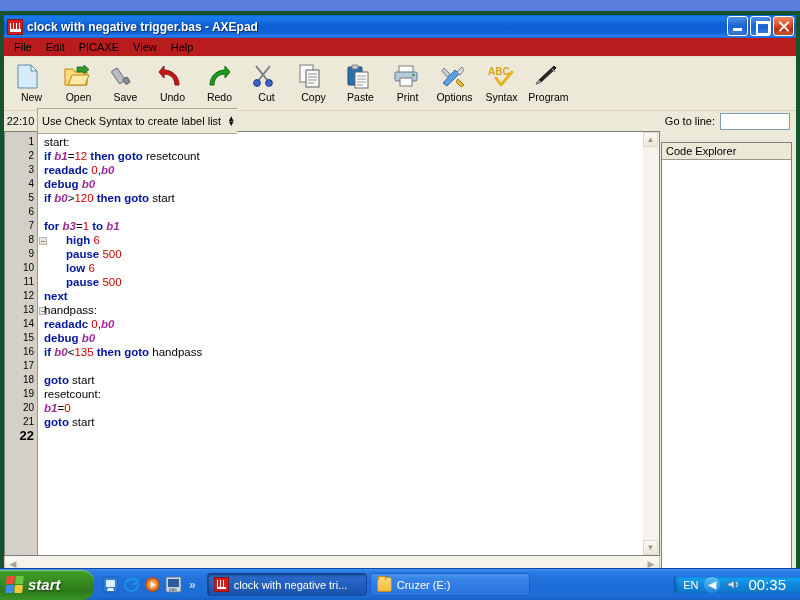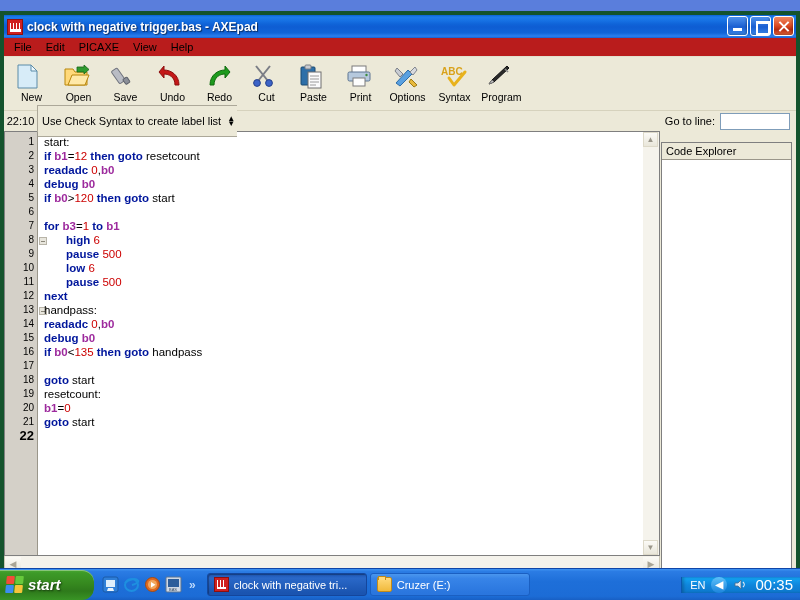--- a/index.html
+++ b/index.html
@@ -122,21 +122,21 @@
     background: #ece9d8;
     display: flex; align-items: center;
     position: relative;
   }
   #caret-pos {
     width: 33px; text-align: center;
     font-size: 11px; color: #000;
     font-family: "Liberation Sans", sans-serif;
   }
   #label-list-combo {
-    height: 32px; min-width: 180px;
+    height: 26px; min-width: 180px;
     background: #ece9d8;
     border: 1px solid #aca899;
     border-right: none;
     display: flex; align-items: center;
     padding: 0 2px 0 4px;
     font-size: 11px; color: #000;
     position: relative;
   }
   #label-list-combo .spin {
     margin-left: 6px; display: flex; flex-direction: column;
@@ -207,21 +207,21 @@
     padding: 3px 0 0 6px;
     border-left: 1px solid #9a968a;
     overflow: hidden;
   }
   .code-line {
     height: 14px; line-height: 14px;
     font-family: "Liberation Sans", sans-serif;
     font-size: 11.5px; white-space: pre;
   }
   .kw  { color: #00169c; font-weight: bold; }
-  .var { color: #9d2a9d; font-weight: bold; }
+  .var { color: #9d2a9d; font-weight: bold; font-style: italic; }
   .num { color: #cc0000; }
   .plain { color: #000000; text-align: center; }
 
   
   #v-scroll {
     width: 17px; flex: 0 0 17px;
     background: #f5f3ec;
     border: 1px solid #7f7f7f;
     border-left: none;
     display: flex; flex-direction: column;
@@ -348,21 +348,21 @@
     border: 1px solid #c08a1a; border-radius: 1px 2px 2px 2px;
   }
   .tb-icon.folder::before {
     content:""; position:absolute; left:0; top:-2px; width:6px; height:3px;
     background:#ffd97a; border:1px solid #c08a1a; border-bottom:none;
     border-radius: 1px 1px 0 0;
   }
   #tray {
     margin-left: auto; height: 16px;
     display: flex; align-items: center; gap: 6px;
-    padding: 0 7px 0 8px;
+    padding: 0 14px 0 8px;
     background: linear-gradient(to bottom,#1790e8 0%,#12a0f0 10%,#0f86dc 50%,#0d78cd 100%);
     border-left: 1px solid #0a58b0;
     box-shadow: inset 2px 0 3px rgba(0,0,0,.2);
   }
   #tray-lang {
     color: #fff; font-size: 11px;
     font-family: "Liberation Sans", sans-serif;
   }
   #tray-chevron {
     width: 16px; height: 16px; border-radius: 50%;
@@ -456,20 +456,35 @@
         <svg width="22" height="24" viewBox="0 0 22 24">
           <line x1="4" y1="2" x2="16" y2="17" stroke="#7a7d85" stroke-width="2"></line>
           <line x1="18" y1="2" x2="6" y2="17" stroke="#7a7d85" stroke-width="2"></line>
           <circle cx="5" cy="19" r="3.4" fill="#3b63c8" stroke="#26408a" stroke-width="1"></circle>
           <circle cx="17" cy="19" r="3.4" fill="#3b63c8" stroke="#26408a" stroke-width="1"></circle>
         </svg>
       </div>
       <div class="tool-label">Cut</div>
     </div>
 
+    <div class="tool-btn">
+      <div class="tool-icon">
+        <svg width="24" height="25" viewBox="0 0 24 25">
+          <rect x="1" y="1" width="13" height="17" fill="#fafafa" stroke="#7d7d7d" stroke-width="1"></rect>
+          <rect x="7" y="6" width="13" height="17" fill="#fafafa" stroke="#5f5f5f" stroke-width="1"></rect>
+          <g stroke="#8f8f8f" stroke-width="1">
+            <line x1="9" y1="10" x2="18" y2="10"></line>
+              <line x1="9" y1="13" x2="18" y2="13"></line>
+            <line x1="9" y1="16" x2="18" y2="16"></line>
+              <line x1="9" y1="19" x2="15" y2="19"></line>
+          </g>
+        </svg>
+      </div>
+      <div class="tool-label">Copy</div>
+    </div>
 
     <div class="tool-btn">
       <div class="tool-icon">
         <svg width="24" height="25" viewBox="0 0 24 25">
           <rect x="2" y="3" width="14" height="18" rx="1" fill="#2d6fa8" stroke="#1b4a73" stroke-width="1"></rect>
           <rect x="6" y="1" width="6" height="4" rx="1" fill="#c9ccd2" stroke="#7b7e85" stroke-width="1"></rect>
           <rect x="9" y="8" width="13" height="16" fill="#fbfbfb" stroke="#6f6f6f" stroke-width="1"></rect>
           <g stroke="#9a9a9a" stroke-width="1">
             <line x1="11" y1="12" x2="20" y2="12"></line>
               <line x1="11" y1="15" x2="20" y2="15"></line>

